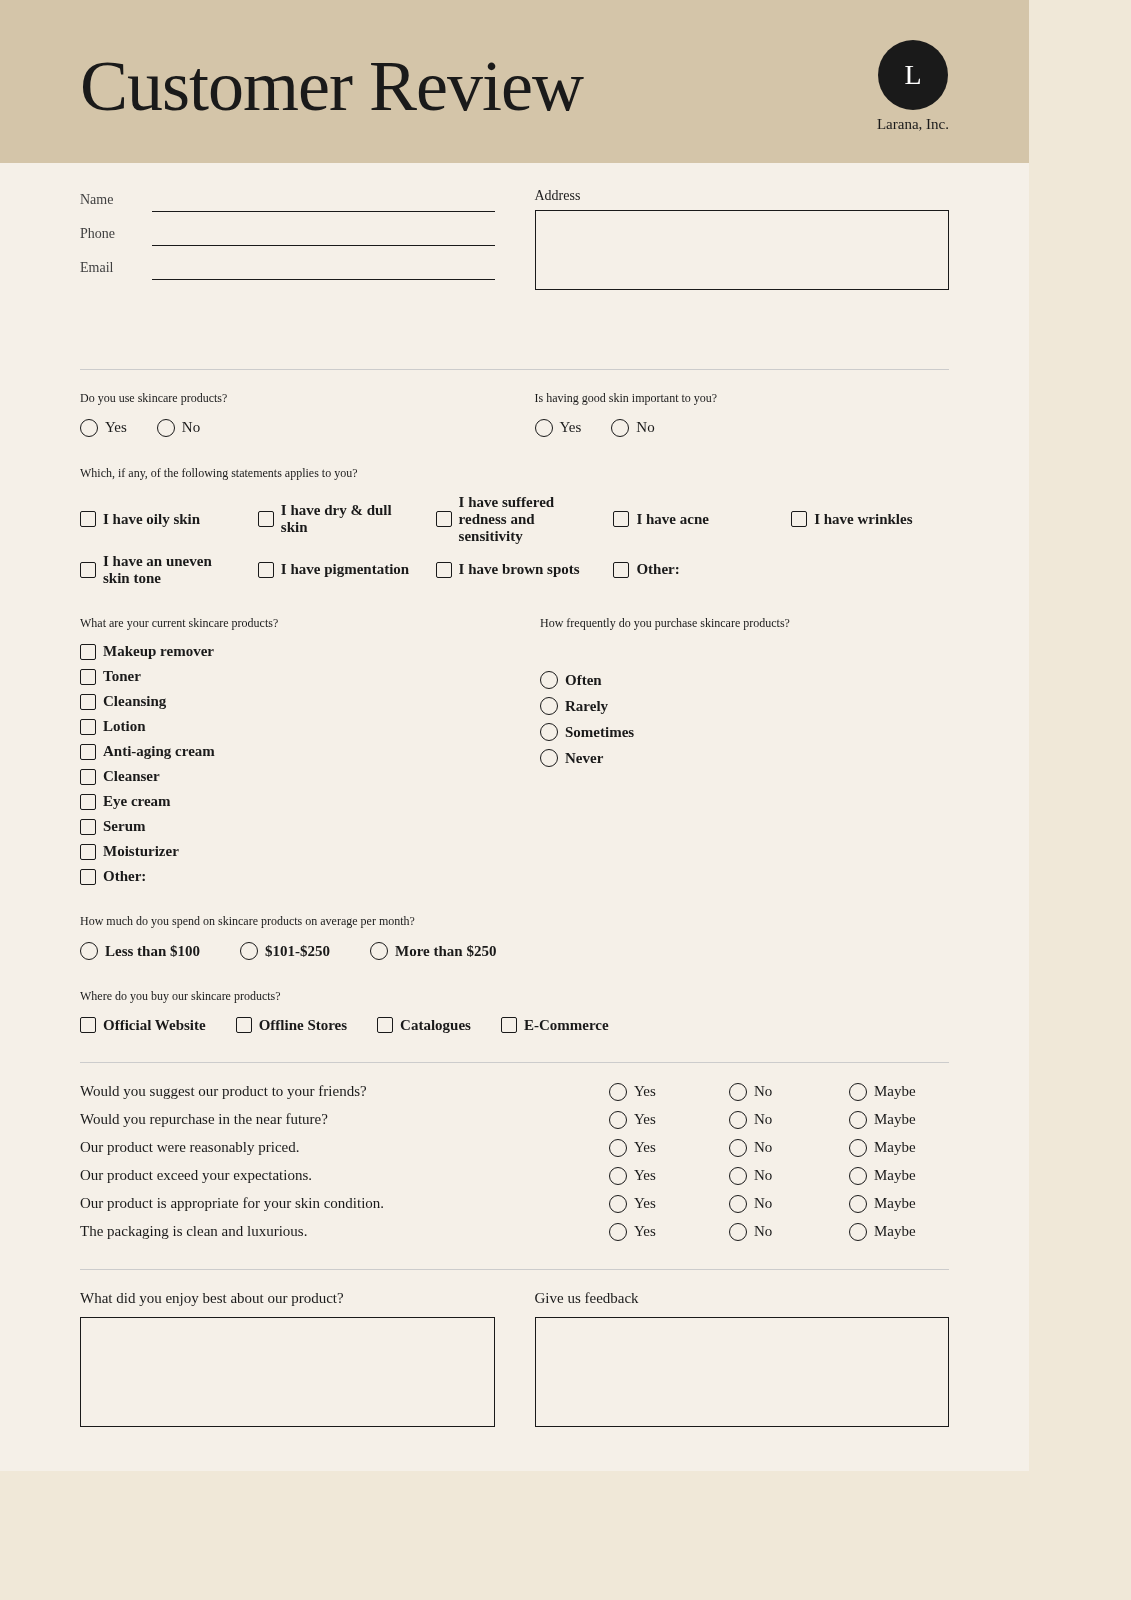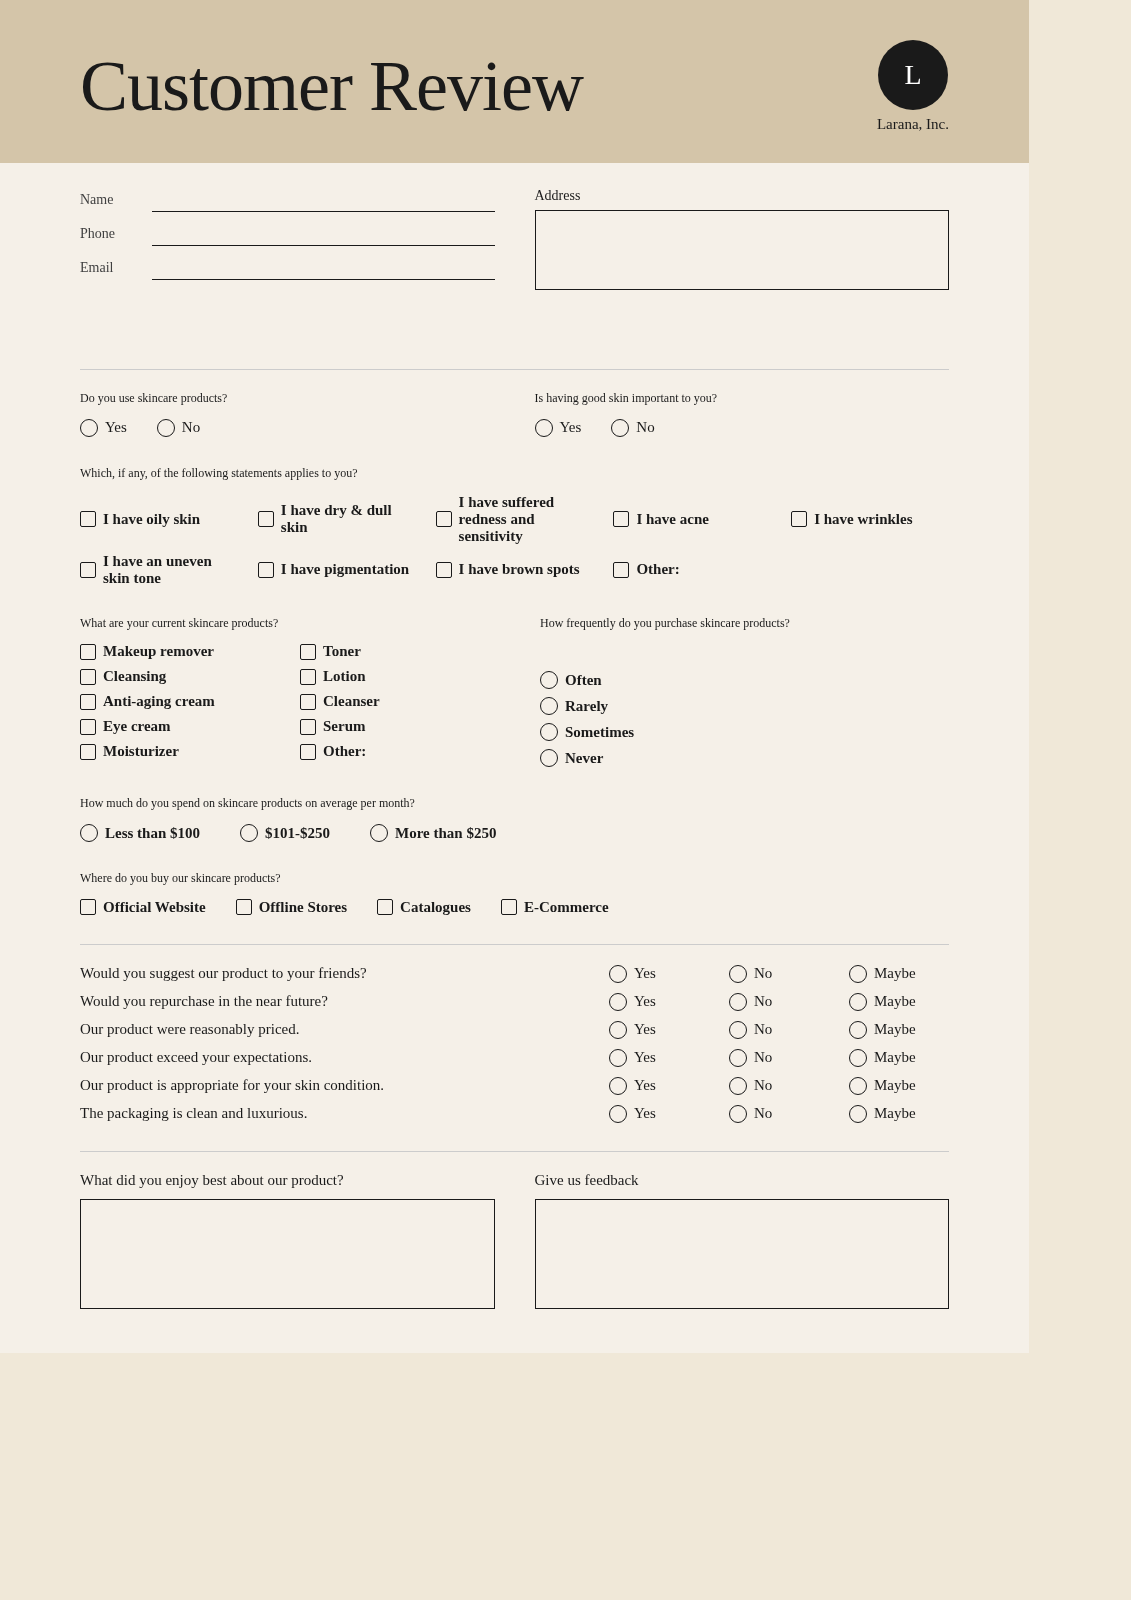--- a/index.html
+++ b/index.html
@@ -177,21 +177,21 @@
       gap: 40px;
     }
     .products-left {
       flex: 0 0 420px;
     }
     .products-right {
       flex: 1;
     }
     .products-grid {
       display: grid;
-      grid-template-columns: 1fr 1fr;
+      grid-template-columns: 1fr;
       gap: 8px 20px;
       margin-top: 8px;
     }
     .frequency-options {
       margin-top: 40px;
       display: flex;
       flex-direction: column;
       gap: 8px;
     }
     

